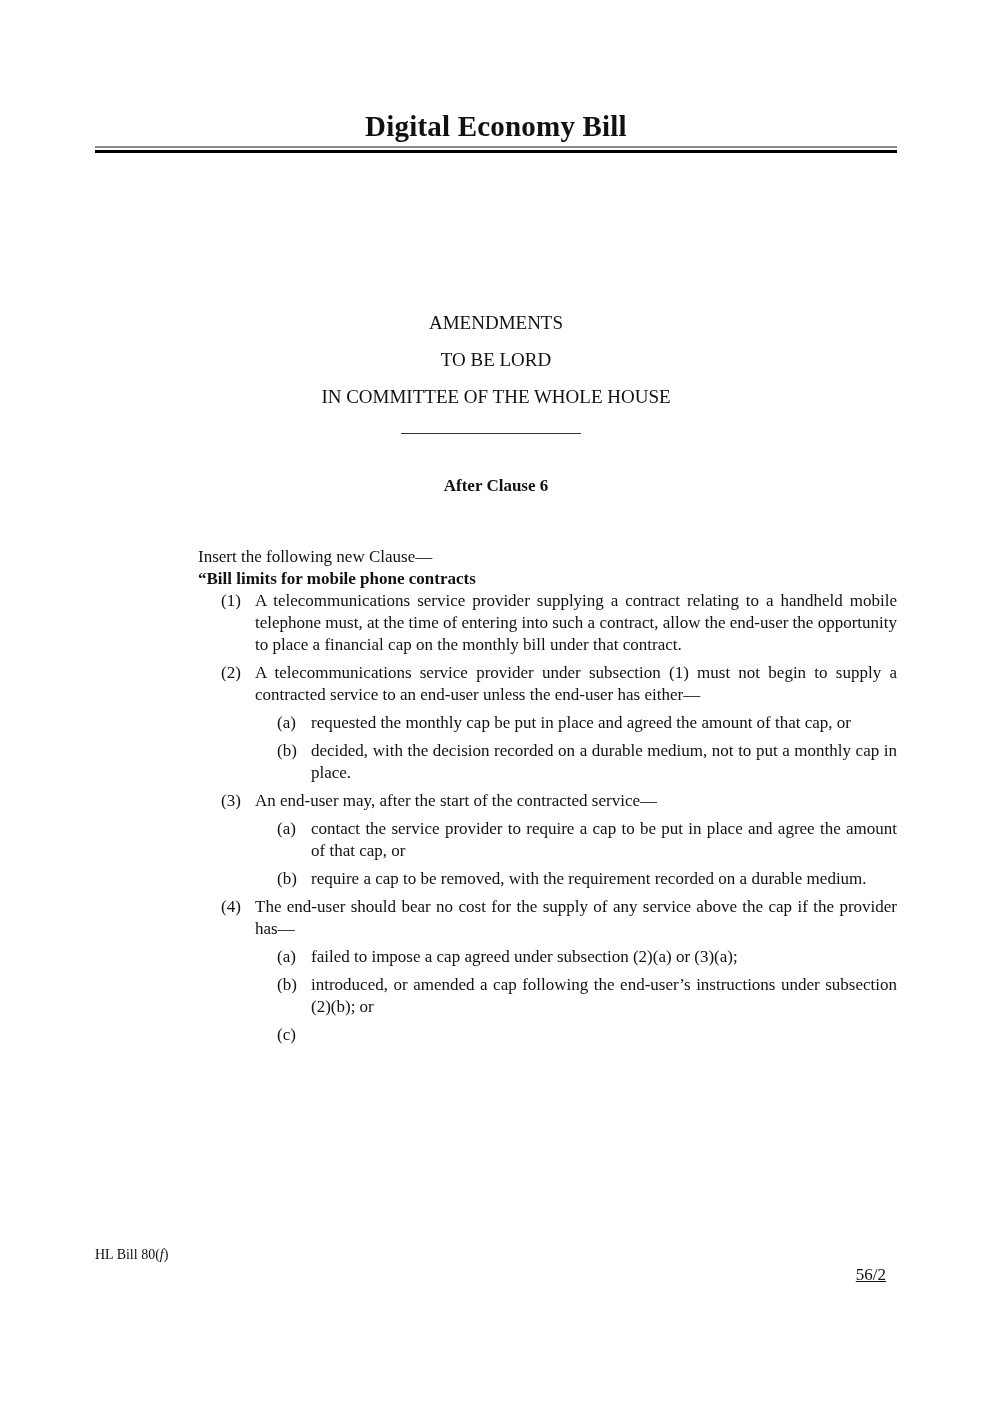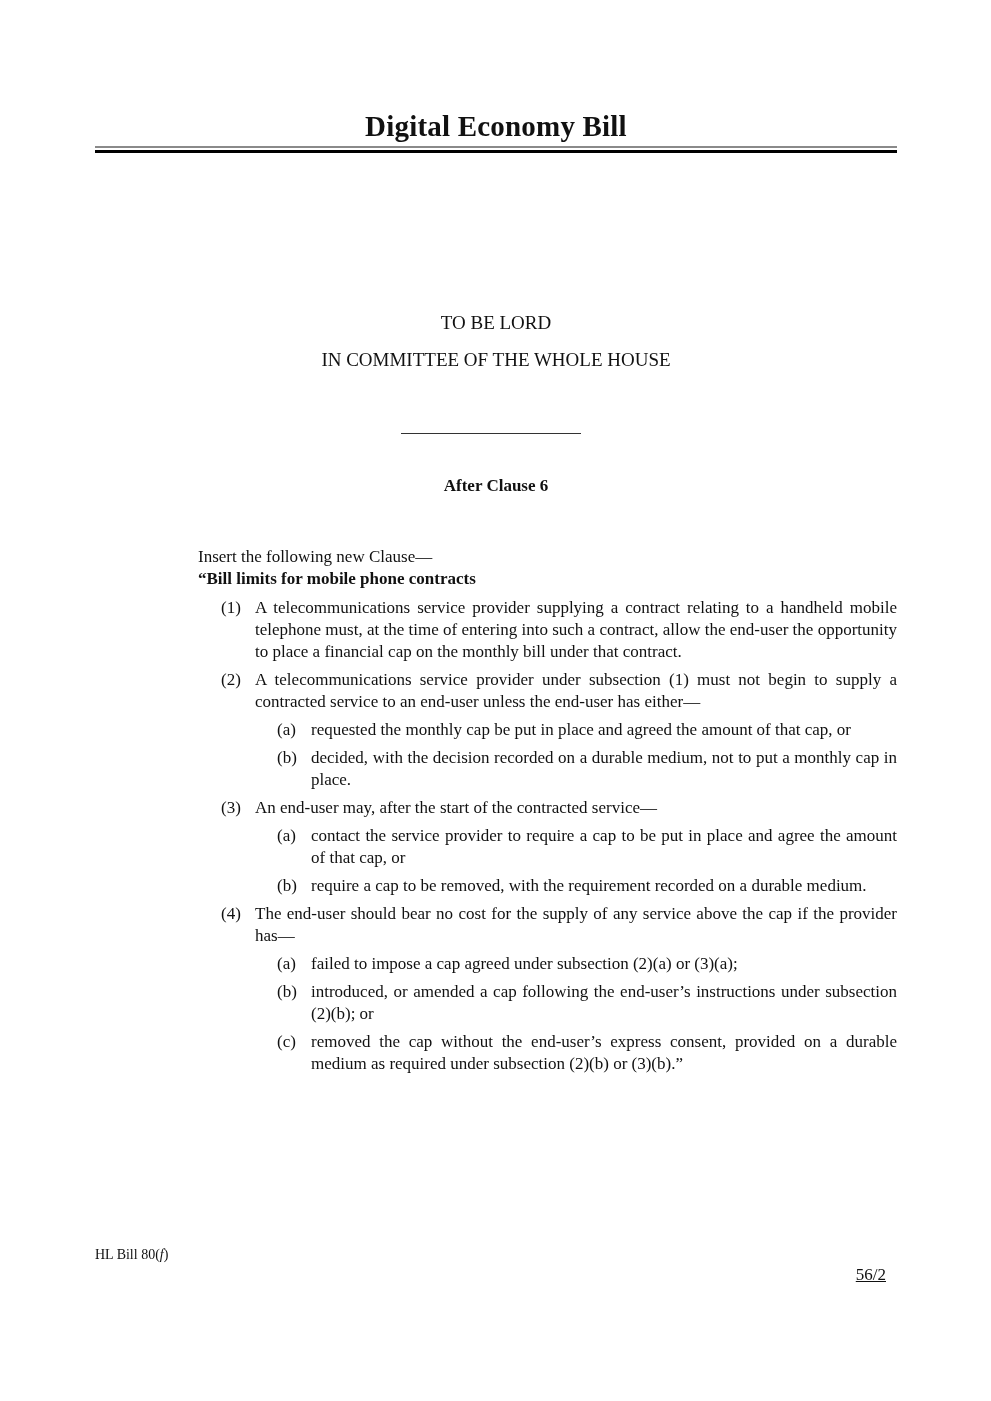--- a/index.html
+++ b/index.html
@@ -77,21 +77,21 @@
     }
     .body {
       position: absolute;
       left: 198px;
       width: 699px;
       top: 546px;
       font-size: 17px;
       line-height: 22px;
     }
     .insert { height: 22px; }
-    .clause-title { font-weight: bold; height: 22px; margin-bottom: 7px; }
+    .clause-title { font-weight: bold; height: 22px; }
     .subsection {
       position: relative;
       padding-left: 57px;
       text-align: justify;
       margin-bottom: 6px;
     }
     .subsection .num {
       position: absolute;
       left: 23px;
       top: 0;
@@ -128,20 +128,21 @@
 </head>
 <body>
 
 <div class="page">
 
   <div class="title">Digital Economy Bill</div>
   <div class="rule-thin"></div>
   <div class="rule-thick"></div>
 
   <div class="header-block">
+    <div>AMENDMENTS</div>
     <div>TO BE LORD</div>
     <div>IN COMMITTEE OF THE WHOLE HOUSE</div>
   </div>
 
   <div class="short-rule"></div>
 
   <div class="after-clause">After Clause 6</div>
 
   <div class="body">
     <div class="insert">Insert the following new Clause—</div>
@@ -184,21 +185,20 @@
       <div class="para">
         <span class="num">(a)</span>
         <span>failed to impose a cap agreed under subsection (2)(a) or (3)(a);</span>
       </div>
       <div class="para">
         <span class="num">(b)</span>
         <span>introduced, or amended a cap following the end-user’s instructions under subsection (2)(b); or</span>
       </div>
       <div class="para">
         <span class="num">(c)</span>
-        <span>removed the cap without the end-user’s express consent, provided on a durable medium as required under subsection (2)(b) or (3)(b).”</span>
       </div>
     </div>
   </div>
 
   <div class="footer-left"><span>HL Bill 80(</span><i>f</i><span>)</span></div>
   <div class="footer-right">56/2</div>
 
 </div>
 
 </body></html>

